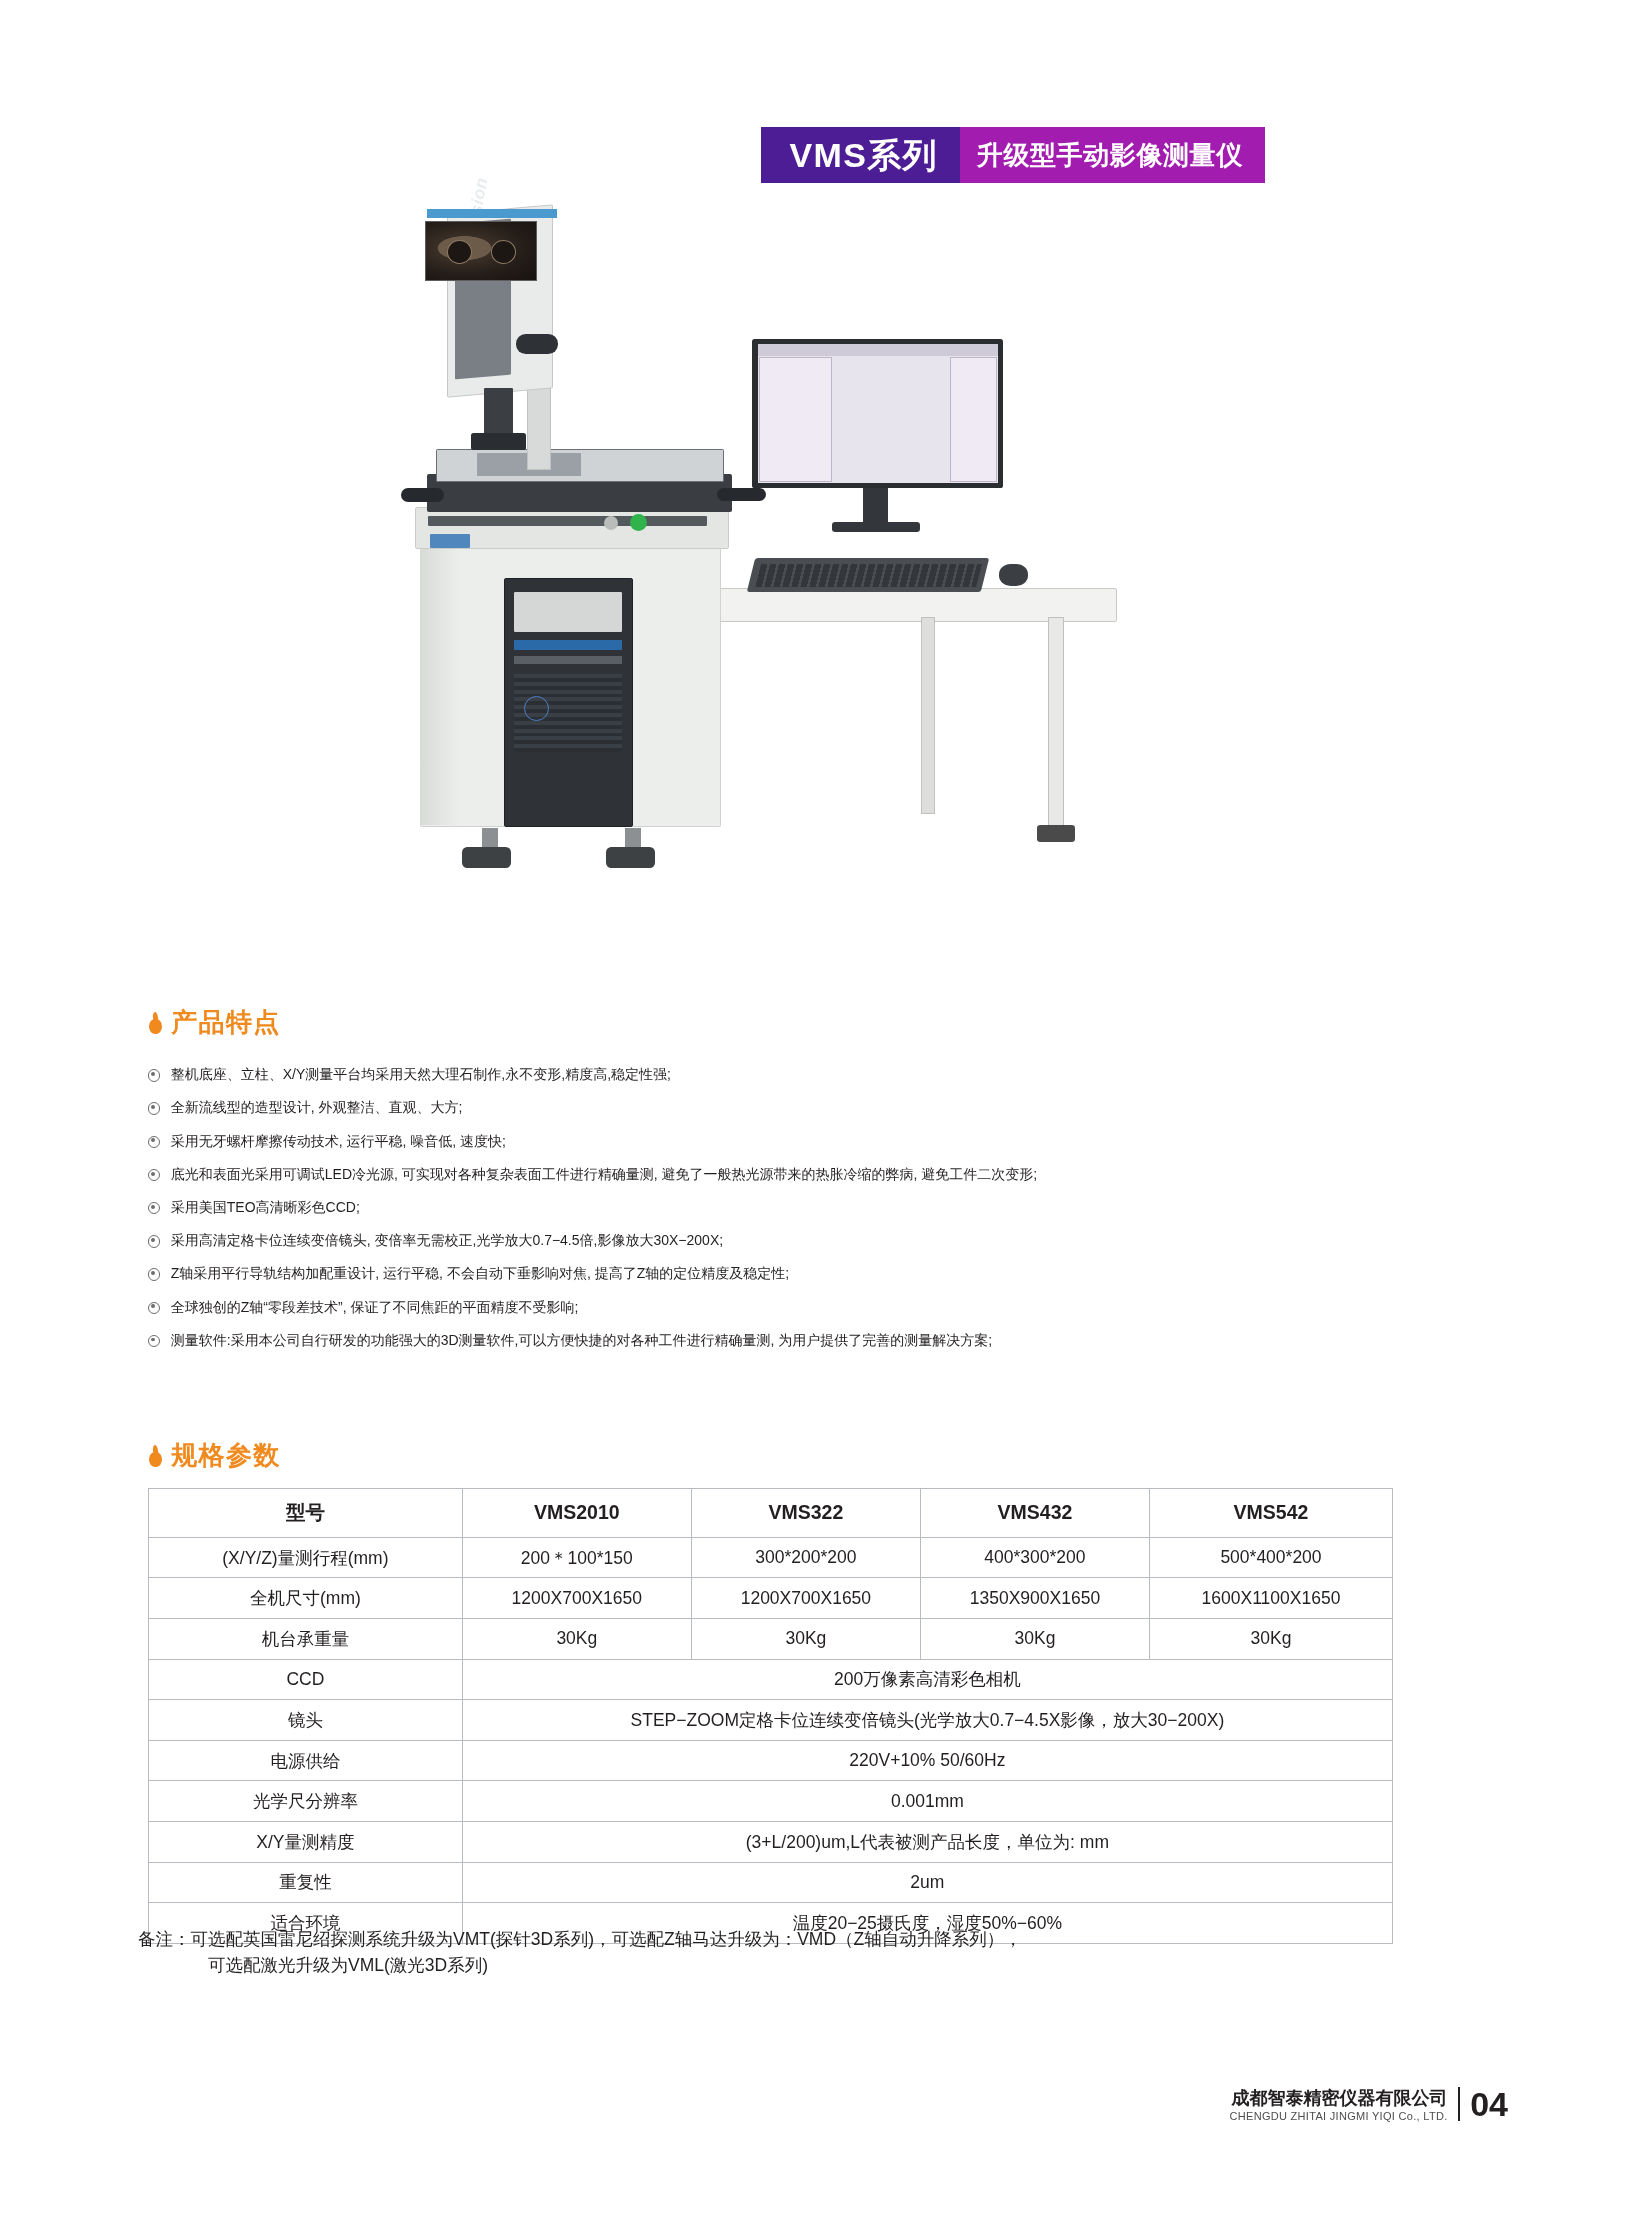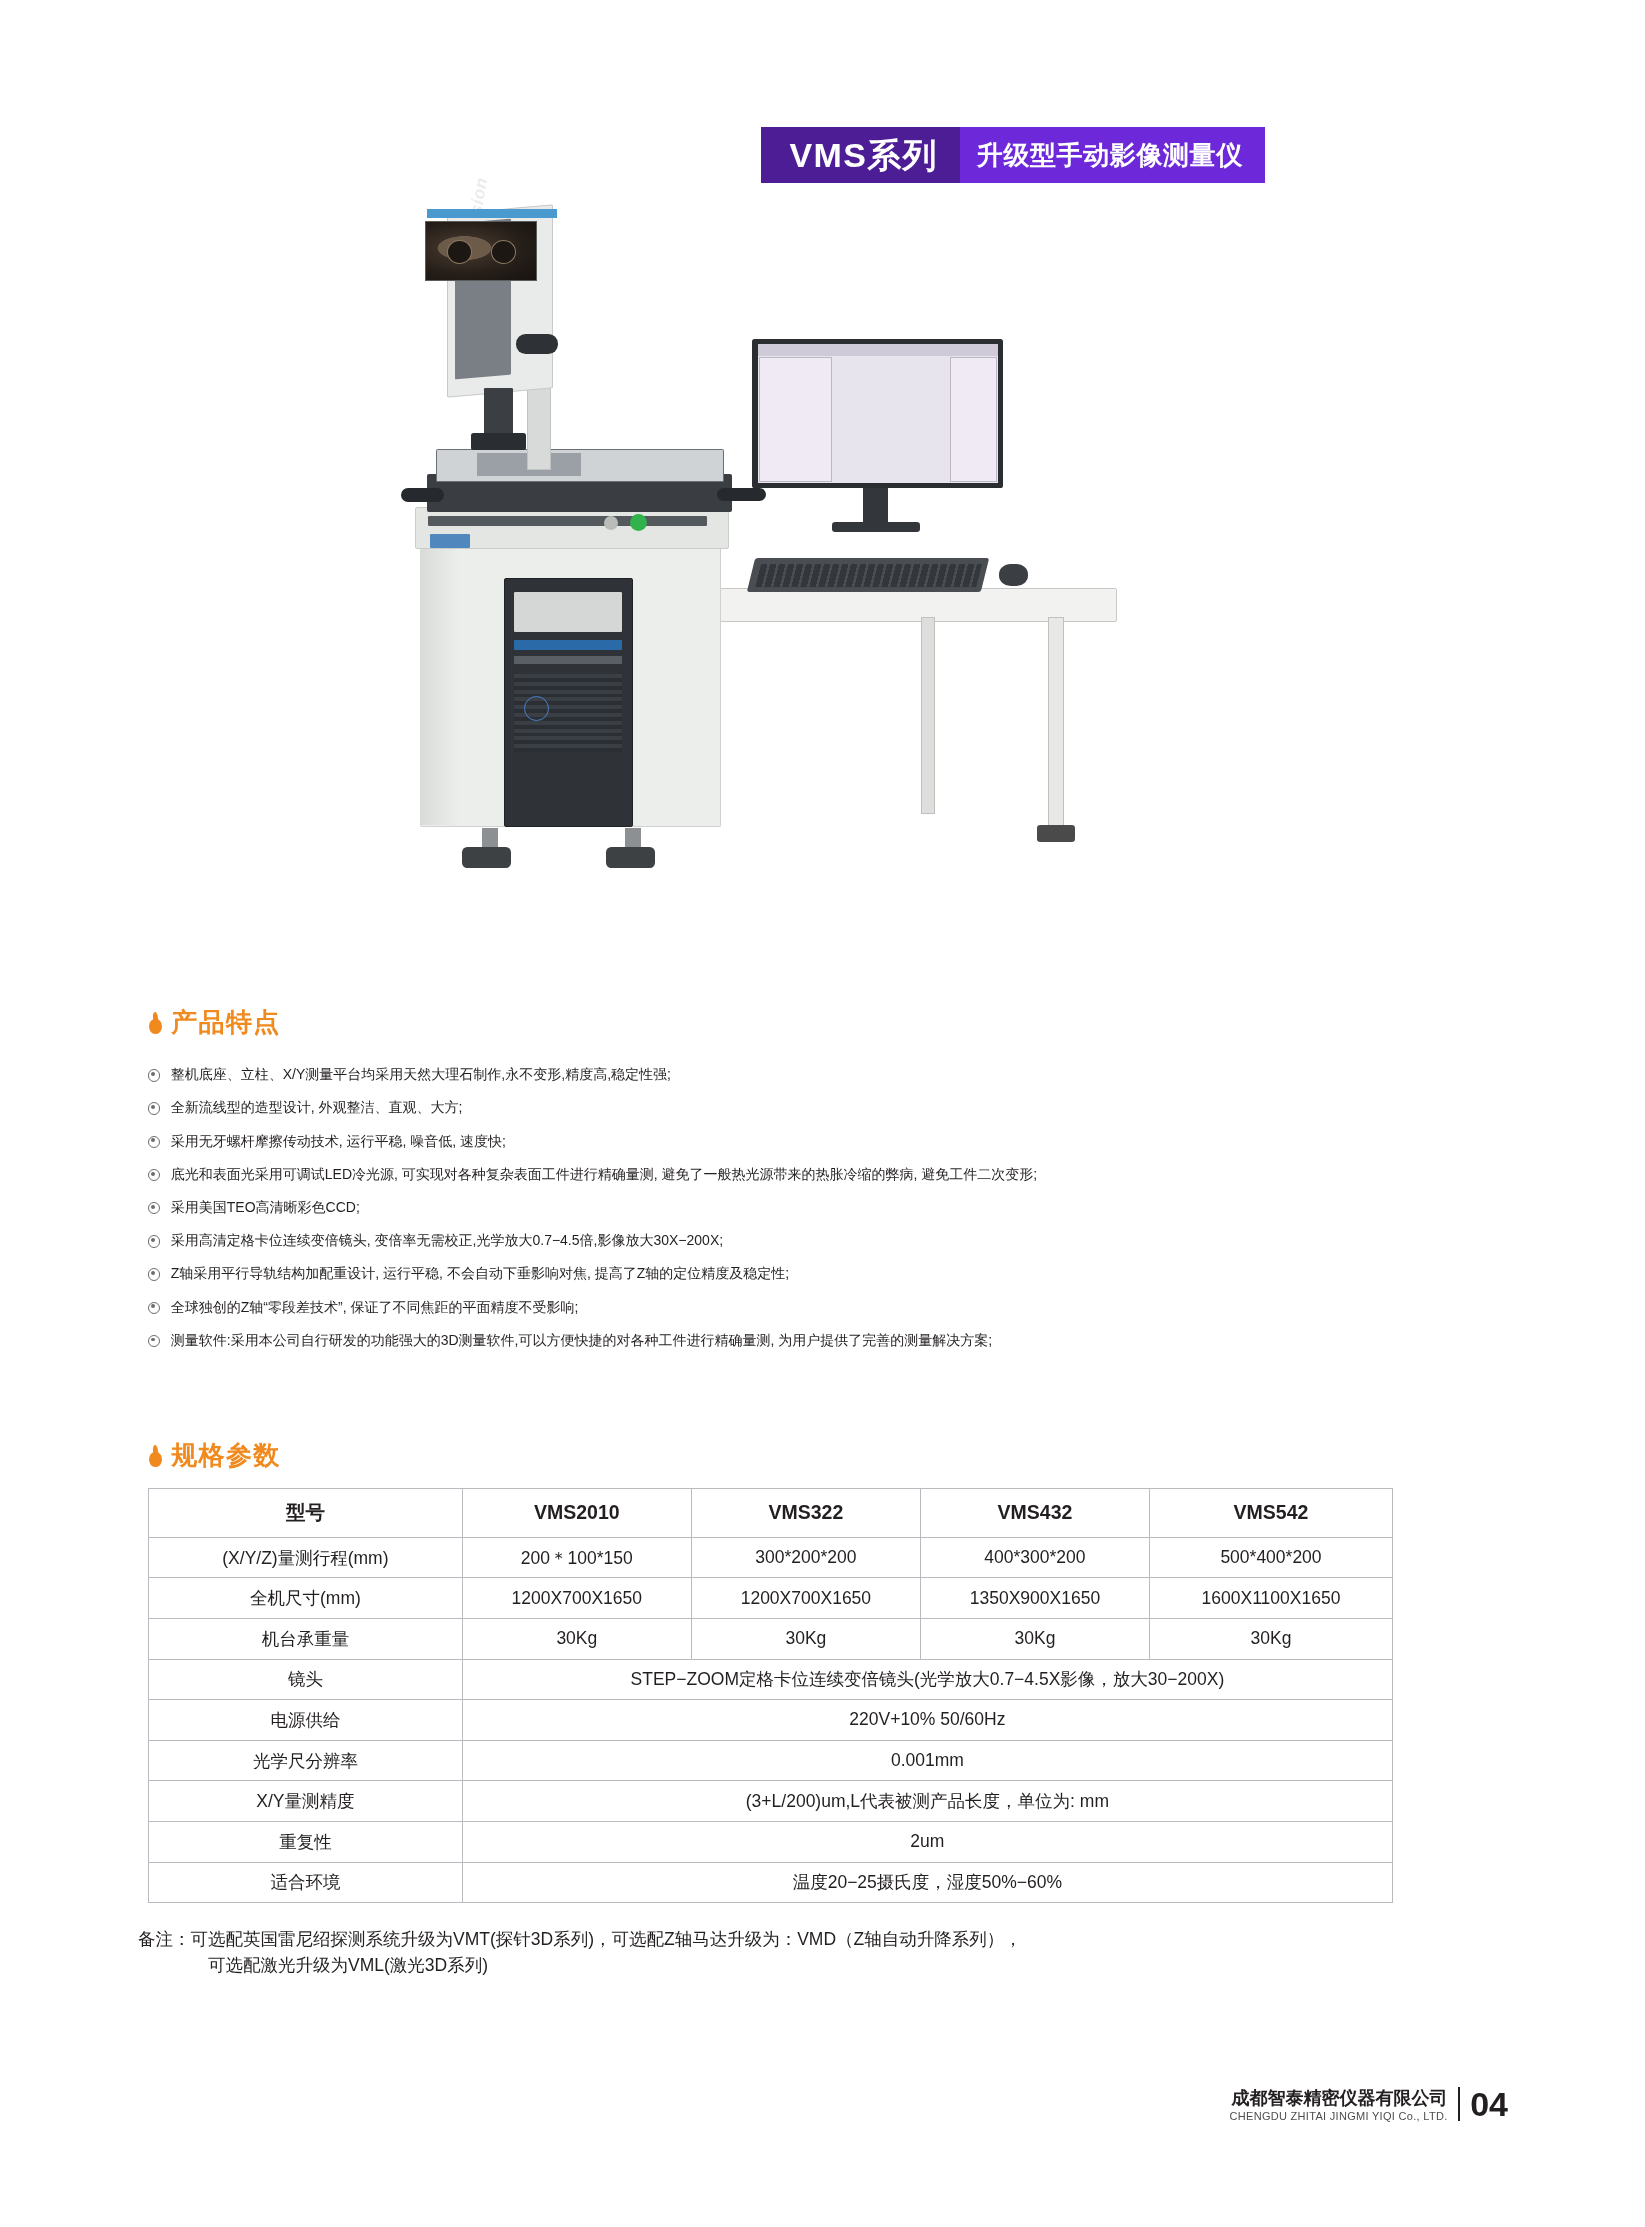--- a/index.html
+++ b/index.html
@@ -36,21 +36,21 @@
     color: #ffffff;
     font-size: 34px;
     font-weight: bold;
     letter-spacing: 1.3px;
     display: flex;
     align-items: center;
     padding: 0 22px 0 28.6px;
     line-height: 1;
   }
   .banner-gray {
-    background: #6d28d9;
+    background: #a21caf;
     color: #ffffff;
     font-size: 26px;
     font-weight: bold;
     letter-spacing: 0.6px;
     display: flex;
     align-items: center;
     padding: 0 22px 0 17px;
     line-height: 1;
   }
 
@@ -795,20 +795,24 @@
             <td>1600X1100X1650</td>
           </tr>
           <tr>
             <td class="label">机台承重量</td>
             <td>30Kg</td>
             <td>30Kg</td>
             <td>30Kg</td>
             <td>30Kg</td>
           </tr>
           <tr>
+            <td class="label">CCD</td>
+            <td colspan="4">200万像素高清彩色相机</td>
+          </tr>
+          <tr>
             <td class="label">镜头</td>
             <td colspan="4">STEP−ZOOM定格卡位连续变倍镜头(光学放大0.7−4.5X影像，放大30−200X)</td>
           </tr>
           <tr>
             <td class="label">电源供给</td>
             <td colspan="4">220V+10% 50/60Hz</td>
           </tr>
           <tr>
             <td class="label">光学尺分辨率</td>
             <td colspan="4">0.001mm</td>

